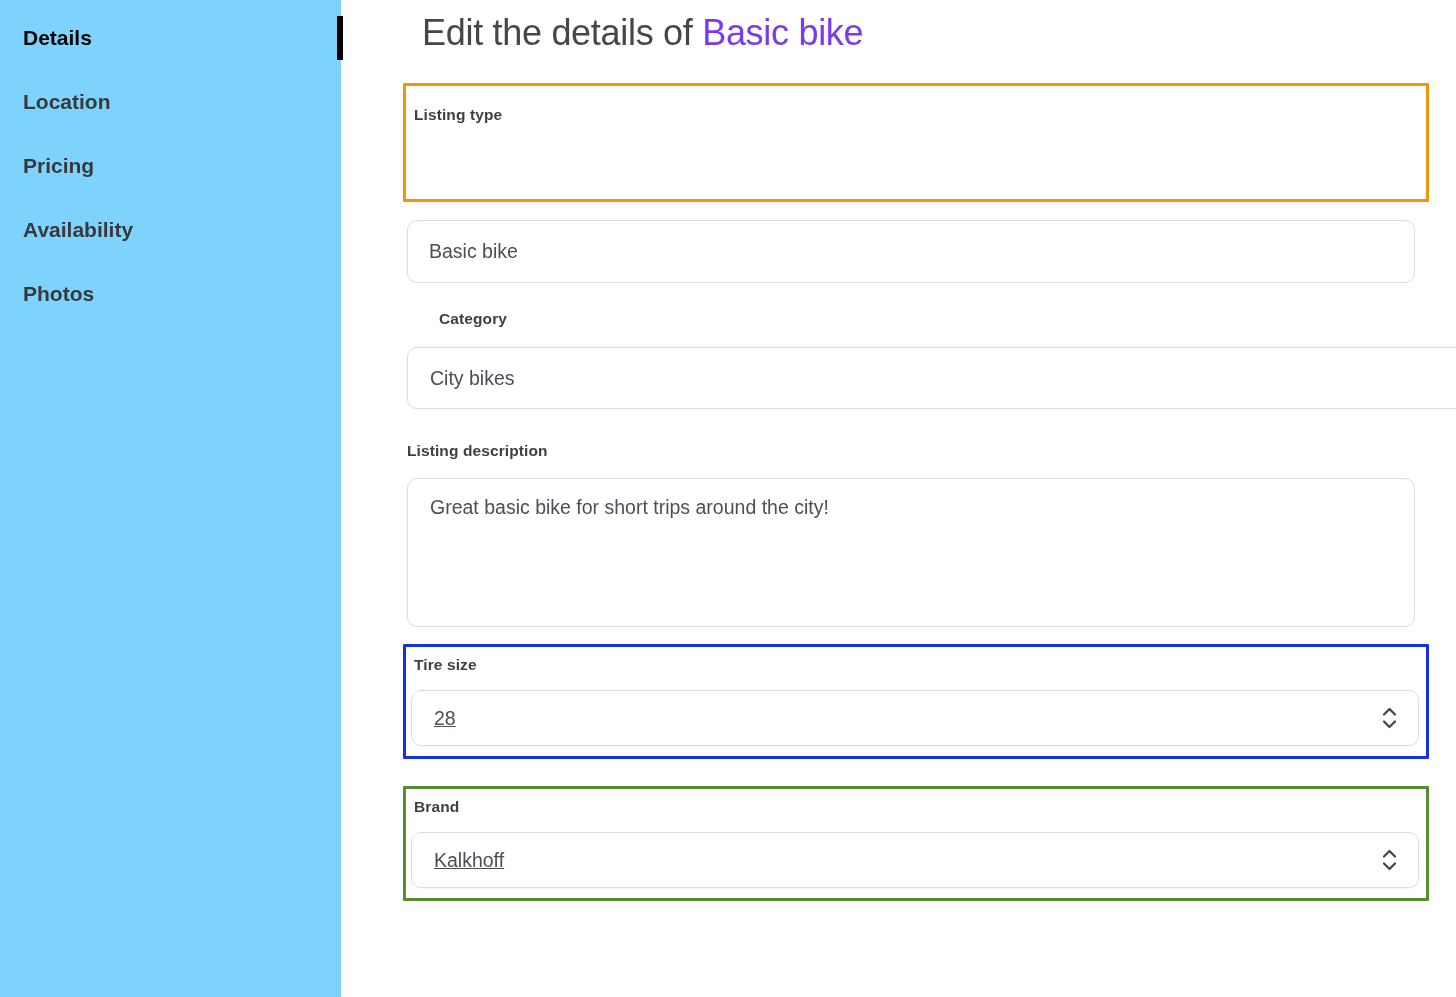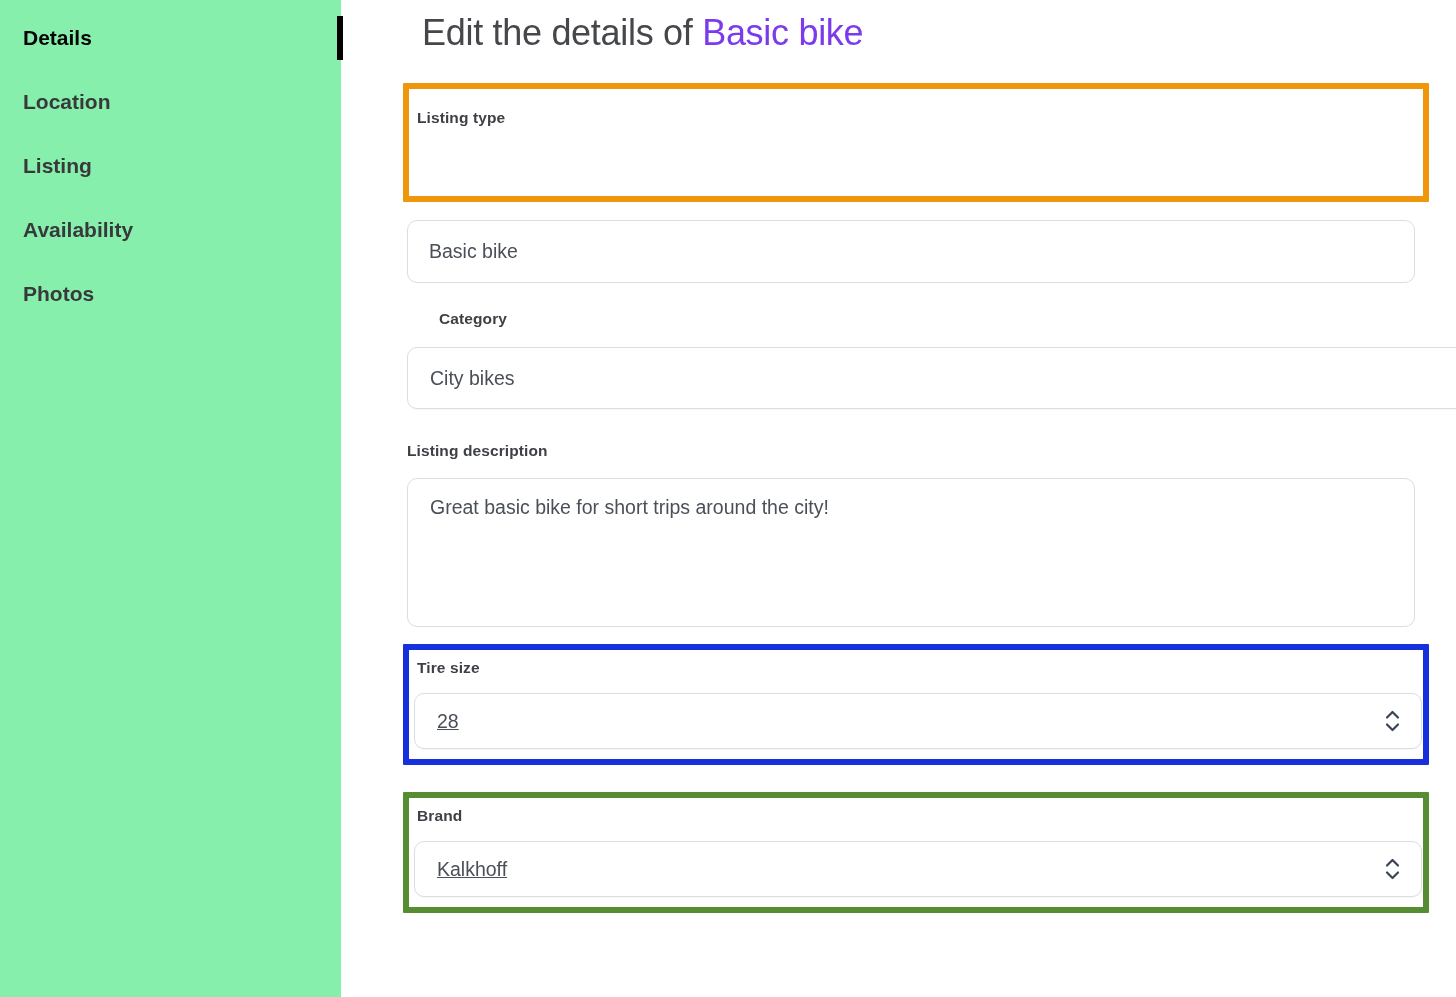--- a/index.html
+++ b/index.html
@@ -8,21 +8,21 @@
     width: 1456px; height: 997px; overflow: hidden;
     background: #ffffff;
     font-family: "Liberation Sans", sans-serif;
     -webkit-font-smoothing: antialiased;
   }
   .app { display: flex; width: 1456px; height: 997px; }
 
   
   .sidebar {
     flex: 0 0 341px; width: 341px; height: 997px;
-    background: #86efac; padding-top: 6px; position: relative;
+    background: #7dd3fc; padding-top: 6px; position: relative;
   }
   .nav-item {
     position: relative; height: 64px;
     display: flex; align-items: center;
     padding-left: 23px;
     font-size: 21px; font-weight: 600; color: #39393c;
     cursor: pointer;
   }
   .nav-item.active { color: #060607; font-weight: 700; }
   .active-indicator {
@@ -44,21 +44,21 @@
     font-size: 15.5px; font-weight: 700; color: #3f4045;
     line-height: 18px; letter-spacing: 0.1px;
   }
   .static-value {
     font-size: 19.5px; color: #43474e; line-height: 24px;
     margin-top: 22px;
   }
 
   
   .highlight-box {
-    width: 1026px; border: 6px solid #c4b5fd; border-radius: 1px;
+    width: 1026px; border: 3px solid #c4b5fd; border-radius: 1px;
     padding: 9px 22px 10px 5px;
   }
   .highlight-box .field-label { margin-left: 3px; }
   .box-listing-type { margin-top: 31px; height: 119px; padding-top: 20px; }
   .box-tire-size { margin-top: 17px; }
   .box-brand { margin-top: 21px; }
 
   
   .field-group .field-label { margin-left: 4px; }
   .fg-title .field-label { margin-top: 29px; }
@@ -99,21 +99,21 @@
 
   <aside class="sidebar">
     <div class="nav-item active">
       <span>Details</span>
       <div class="active-indicator"></div>
     </div>
     <div class="nav-item">
       <span>Location</span>
     </div>
     <div class="nav-item">
-      <span>Listing</span>
+      <span>Pricing</span>
     </div>
     <div class="nav-item">
       <span>Availability</span>
     </div>
     <div class="nav-item">
       <span>Photos</span>
     </div>
   </aside>
 
   <main class="main">

